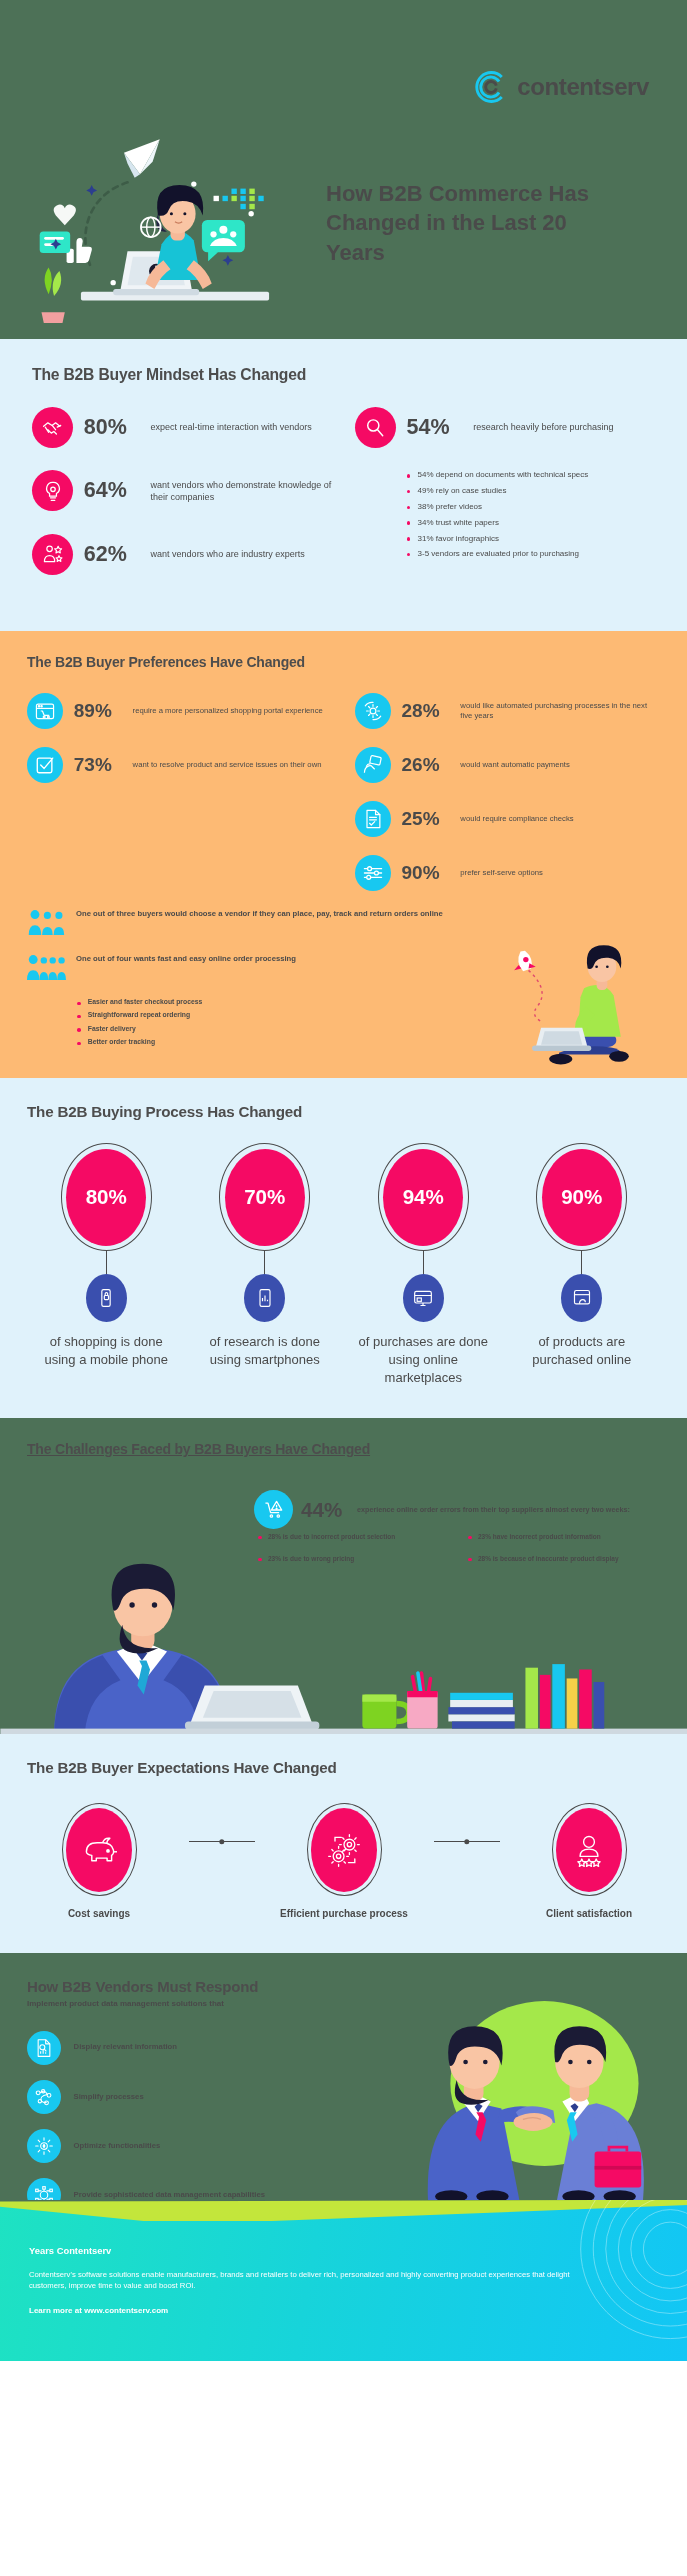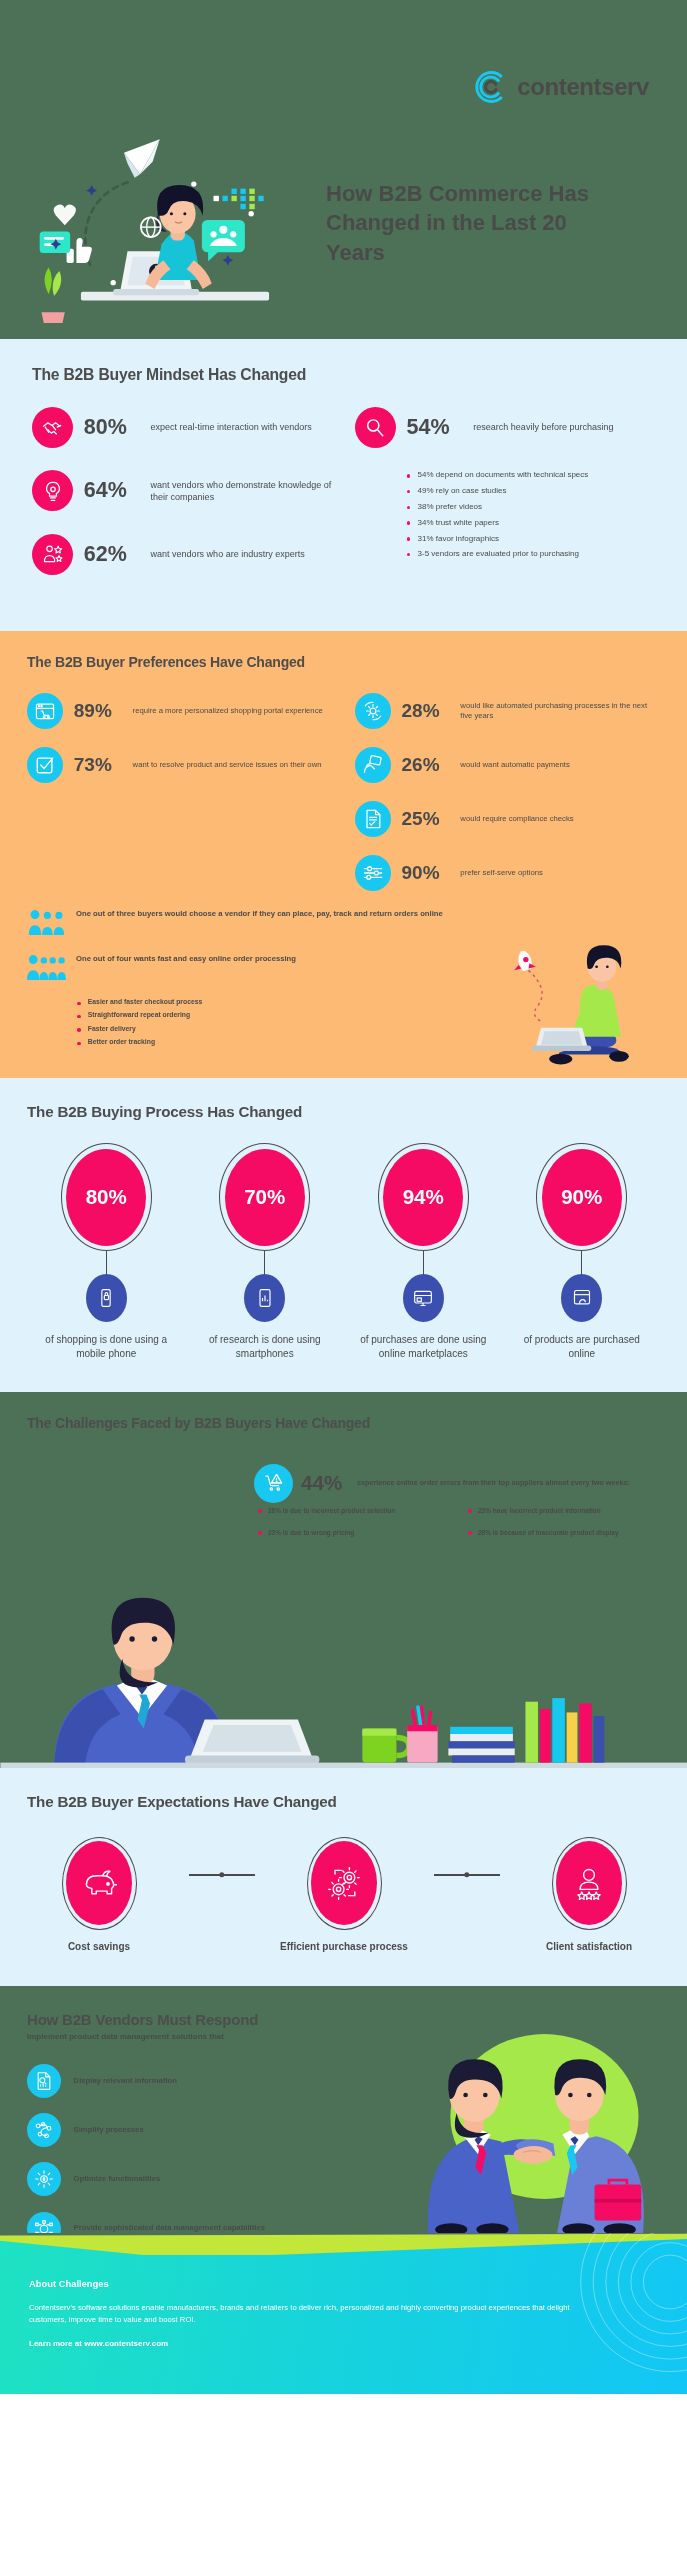--- a/index.html
+++ b/index.html
@@ -63,24 +63,24 @@
   .circrow { display:flex; justify-content:space-around; margin-top:23px; }
   .circcell { width:144px; text-align:center; position:relative; }
   .bigcirc-wrap { position:relative; width:91px; height:108px; margin:0 auto; }
   .bigcirc-outline { position:absolute; inset:0; border:1.4px solid #4a4a4a; border-radius:50%; }
   .bigcirc { position:absolute; left:5.4px; top:5.4px; right:5.4px; bottom:5.4px; background:#f50a64; border-radius:50%;
              display:flex; align-items:center; justify-content:center; color:#fff; font-size:20.6px; font-weight:bold; }
   .stemline { width:1.3px; height:23px; background:#4a4a4a; margin:0 auto; }
   .smallcirc { width:41px; height:48px; border-radius:50%; background:#3a4fae; margin:0 auto;
                display:flex; align-items:center; justify-content:center; }
   .smallcirc svg { width:20px; height:20px; }
-  .capt { font-size:10px; line-height:1.4; color:#4a4a4a; margin-top:10.8px;text-align:center; }
+  .capt { font-size:13px; line-height:1.4; color:#4a4a4a; margin-top:10.8px;text-align:center; }
 
   
-  .s4 { background:#4d7157; padding:23px 27px 24px 27px; position:relative; height:376px; overflow:hidden; }
+  .s4 { background:#4d7157; padding:23px 27px 24px 27px; position:relative; height:316px; overflow:hidden;text-decoration:underline; }
   .s4 h2 { font-size:14px; }
   .s4-stat { position:absolute; left:254px; top:72px; display:flex; align-items:center; gap:8px; }
   .s4-stat .badge { width:39px; height:39px; flex:0 0 39px; }
   .s4-stat .pct { font-size:20.6px; min-width:48px; }
   .s4-stat .desc { font-size:7.2px; font-weight:bold; }
   .s4-bullets { position:absolute; left:258px; top:115px; width:404px; display:flex; gap:16px; }
   .s4-bullets ul { list-style:none; flex:1; }
   .s4-bullets li { font-size:6.5px; font-weight:bold; line-height:1.32; color:#4a4a4a; position:relative; padding-left:10px; margin-bottom:13.5px; }
   .s4-bullets li:before { content:""; position:absolute; left:0; top:2.7px; width:3.6px; height:3.6px; border-radius:50%; background:#f50a64; }
   .s4-art { position:absolute; left:0; bottom:0; width:688px; height:224px; }
@@ -803,19 +803,19 @@
     <svg style="position:absolute;right:-36px;top:-54px;width:206px;height:206px;opacity:.35" viewBox="0 0 230 230">
       <g fill="none" stroke="#ffffff" stroke-width="1.1">
         <circle cx="170" cy="115" r="30"></circle>
           <circle cx="170" cy="115" r="44"></circle>
           <circle cx="170" cy="115" r="58"></circle>
         <circle cx="170" cy="115" r="72"></circle>
           <circle cx="170" cy="115" r="86"></circle>
           <circle cx="170" cy="115" r="100"></circle>
       </g>
     </svg>
-    <div class="foot-title">About Challenges</div>
+    <div class="foot-title">Years Contentserv</div>
     <div class="foot-body">Contentserv's software solutions enable manufacturers, brands and retailers to deliver rich, personalized and highly converting product experiences that delight customers, improve time to value and boost ROI.</div>
     <div class="foot-link">Learn more at www.contentserv.com</div>
   </section>
 
 </div>
 
 
 </body></html>

